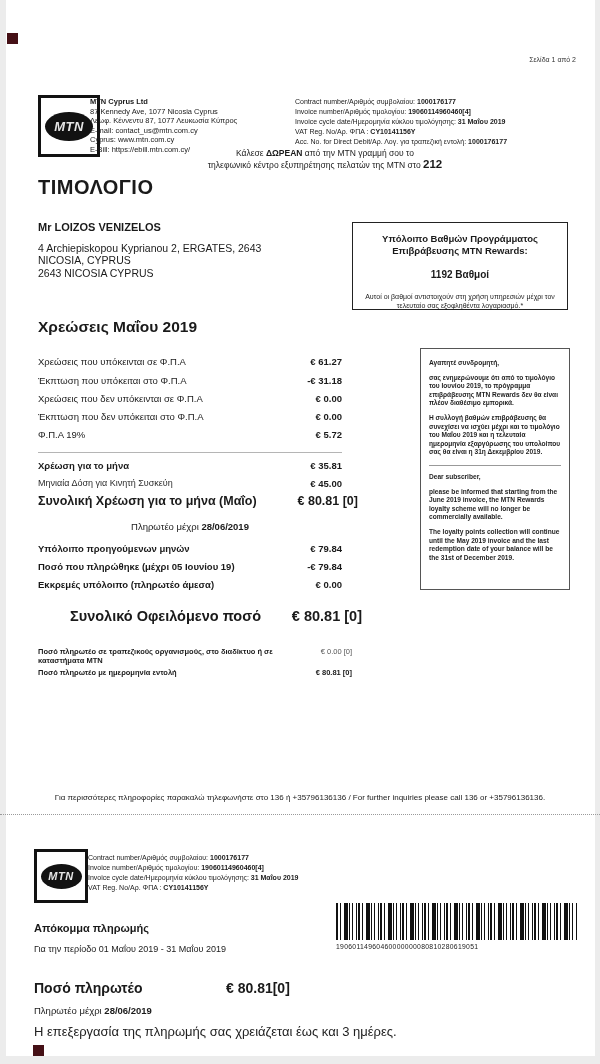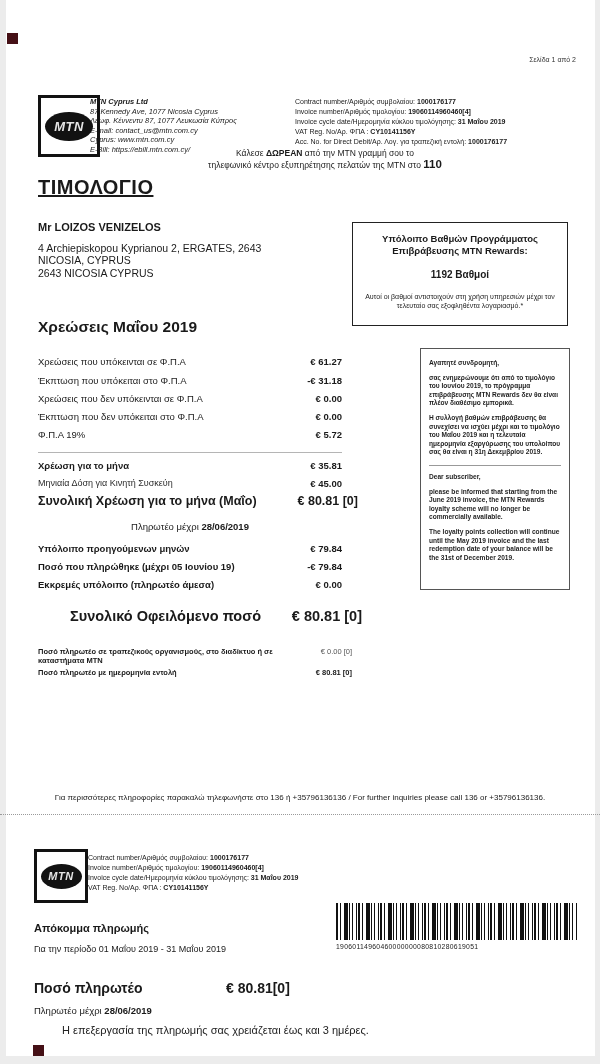--- a/index.html
+++ b/index.html
@@ -13,38 +13,38 @@
   .logo{position:absolute;border:3px solid #121212;background:#fff;display:flex;align-items:center;justify-content:center;}
   .logo-big{left:38px;top:95px;width:56px;height:56px;}
   .logo-small{left:34px;top:849px;width:48px;height:48px;}
   .logo-ell{background:#121212;border-radius:50%;display:flex;align-items:center;justify-content:center;}
   .logo-big .logo-ell{width:48px;height:29px;}
   .logo-small .logo-ell{width:41px;height:25px;}
   .logo-txt{color:#e5e5e5;font-weight:bold;font-style:italic;letter-spacing:.5px;}
   .logo-big .logo-txt{font-size:13px;}
   .logo-small .logo-txt{font-size:11px;}
 
-  .company{position:absolute;left:90px;top:97px;font-size:7.5px;line-height:9.6px;font-style:italic;}
+  .company{position:absolute;left:90px;top:97px;font-size:7.5px;line-height:9.6px;}
   .company .cname{font-weight:bold;}
 
   .details{position:absolute;font-size:7px;line-height:10px;}
   .details-top{left:295px;top:97px;width:290px;}
   .details-slip{left:88px;top:853px;width:300px;}
   .details b{font-weight:bold;}
 
   .callfree{position:absolute;left:180px;top:148px;width:290px;text-align:center;font-size:8.5px;line-height:11px;}
   .callfree b{font-weight:bold;}
   .callfree .bignum{font-size:11.5px;font-weight:bold;}
 
-  .inv-title{position:absolute;left:38px;top:176px;font-size:20px;font-weight:bold;letter-spacing:.5px;text-decoration:underline;}
+  .inv-title{position:absolute;left:38px;top:176px;font-size:20px;font-weight:bold;letter-spacing:.5px;}
 
   .customer{position:absolute;left:38px;top:221px;font-size:10.5px;line-height:12.5px;}
   .customer .cust-name{font-weight:bold;font-size:11px;margin-bottom:8px;}
 
-  .rewards{position:absolute;left:352px;top:222px;width:216px;height:104px;border:1px solid #222;
+  .rewards{position:absolute;left:352px;top:222px;width:216px;height:88px;border:1px solid #222;
            text-align:center;font-size:9.5px;padding:10px 8px 0 8px;box-sizing:border-box;}
   .rewards .rw-title{font-weight:bold;line-height:12px;}
   .rewards .rw-points{font-weight:bold;font-size:10px;margin-top:12px;}
   .rewards .rw-note{font-size:7px;line-height:8.5px;margin-top:13px;color:#222;}
 
   .sec-title{position:absolute;left:38px;top:318px;font-size:15.5px;font-weight:bold;}
 
   .row{position:absolute;left:38px;width:304px;display:flex;justify-content:space-between;font-size:9.5px;}
   .row .rv{font-weight:bold;white-space:nowrap;}
   .row .rl-b{font-weight:bold;}
@@ -84,21 +84,21 @@
       #111 8px,#111 12px,#fff 12px,#fff 13px,
       #111 13px,#111 14px,#fff 14px,#fff 16px,
       #111 16px,#111 17px,#fff 17px,#fff 20px,
       #111 20px,#111 21px,#fff 21px,#fff 22px);}
   .barcode-num{position:absolute;left:336px;top:943px;font-size:6.8px;letter-spacing:.3px;white-space:nowrap;}
 
   .slip-amount{position:absolute;left:34px;top:980px;width:330px;font-size:14px;font-weight:bold;}
   .slip-amount .sv{position:absolute;left:192px;top:0;}
   .slip-payable{position:absolute;left:34px;top:1005px;font-size:9.5px;}
   .slip-payable b{font-weight:bold;}
-  .slip-note{position:absolute;left:34px;top:1024px;font-size:11px;color:#222;margin-left:28px;}
+  .slip-note{position:absolute;left:34px;top:1024px;font-size:13px;color:#222;}
 </style>
 </head>
 <body>
 
 <div class="page">
 
   <div class="edge" style="left:0;top:0;width:6px;height:1064px;"></div>
   <div class="edge" style="right:0;top:0;width:5px;height:1064px;"></div>
   <div class="edge" style="left:0;top:1056px;width:600px;height:8px;"></div>
   <div class="mark" style="left:7px;top:33px;"></div>
@@ -124,21 +124,21 @@
   <div class="details details-top">
     <div><span>Contract number/Αριθμός συμβολαίου: </span><b>1000176177</b></div>
     <div><span>Invoice number/Αριθμός τιμολογίου: </span><b>19060114960460[4]</b></div>
     <div><span>Invoice cycle date/Ημερομηνία κύκλου τιμολόγησης: </span><b>31 Μαΐου 2019</b></div>
     <div><span>VAT Reg. No/Αρ. ΦΠΑ : </span><b>CY10141156Y</b></div>
     <div><span>Acc. No. for Direct Debit/Αρ. Λογ. για τραπεζική εντολή: </span><b>1000176177</b></div>
   </div>
 
   <div class="callfree">
     <span>Κάλεσε </span><b>ΔΩΡΕΑΝ</b><span> από την MTN γραμμή σου το</span><br>
-    <span>τηλεφωνικό κέντρο εξυπηρέτησης πελατών της MTN στο </span><span class="bignum">110</span>
+    <span>τηλεφωνικό κέντρο εξυπηρέτησης πελατών της MTN στο </span><span class="bignum">212</span>
   </div>
 
   <div class="inv-title">ΤΙΜΟΛΟΓΙΟ</div>
 
   <div class="customer">
     <div class="cust-name">Mr LOIZOS  VENIZELOS</div>
     <div>4 Archiepiskopou Kyprianou 2, ERGATES, 2643</div>
     <div>NICOSIA, CYPRUS</div>
     <div>2643 NICOSIA CYPRUS</div>
   </div>

